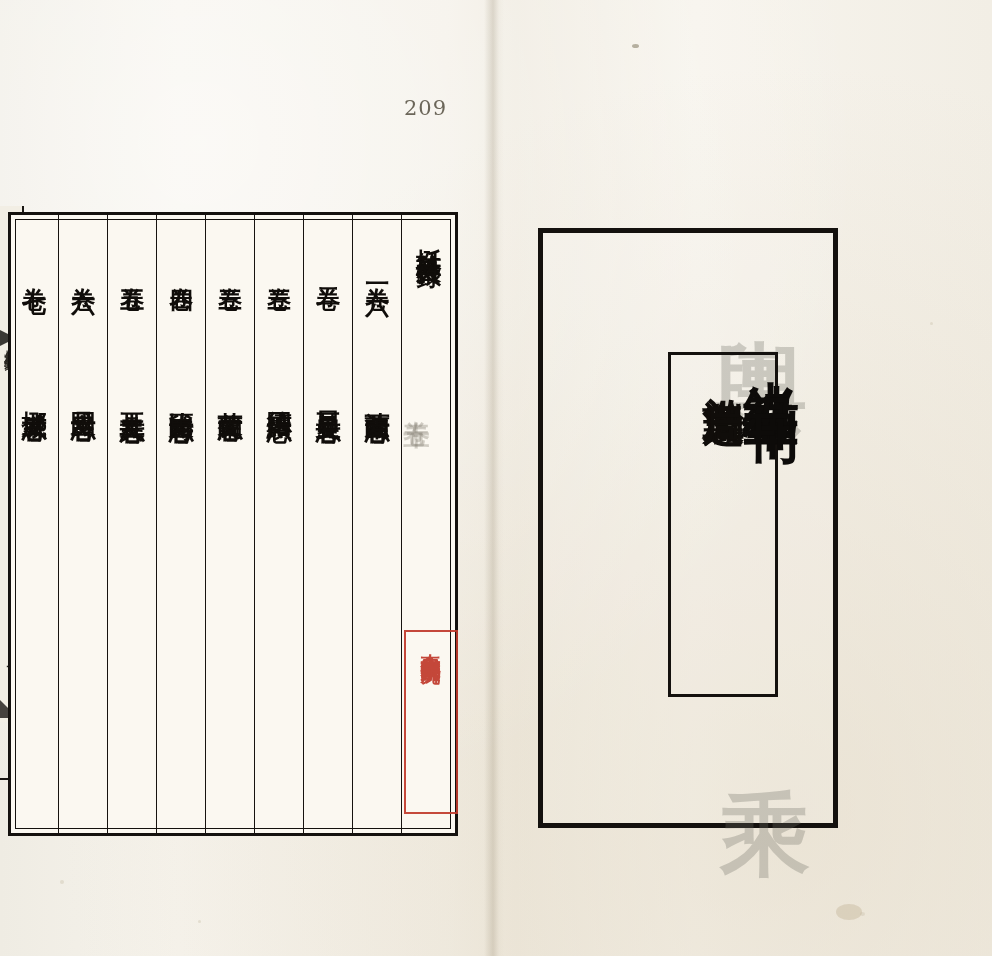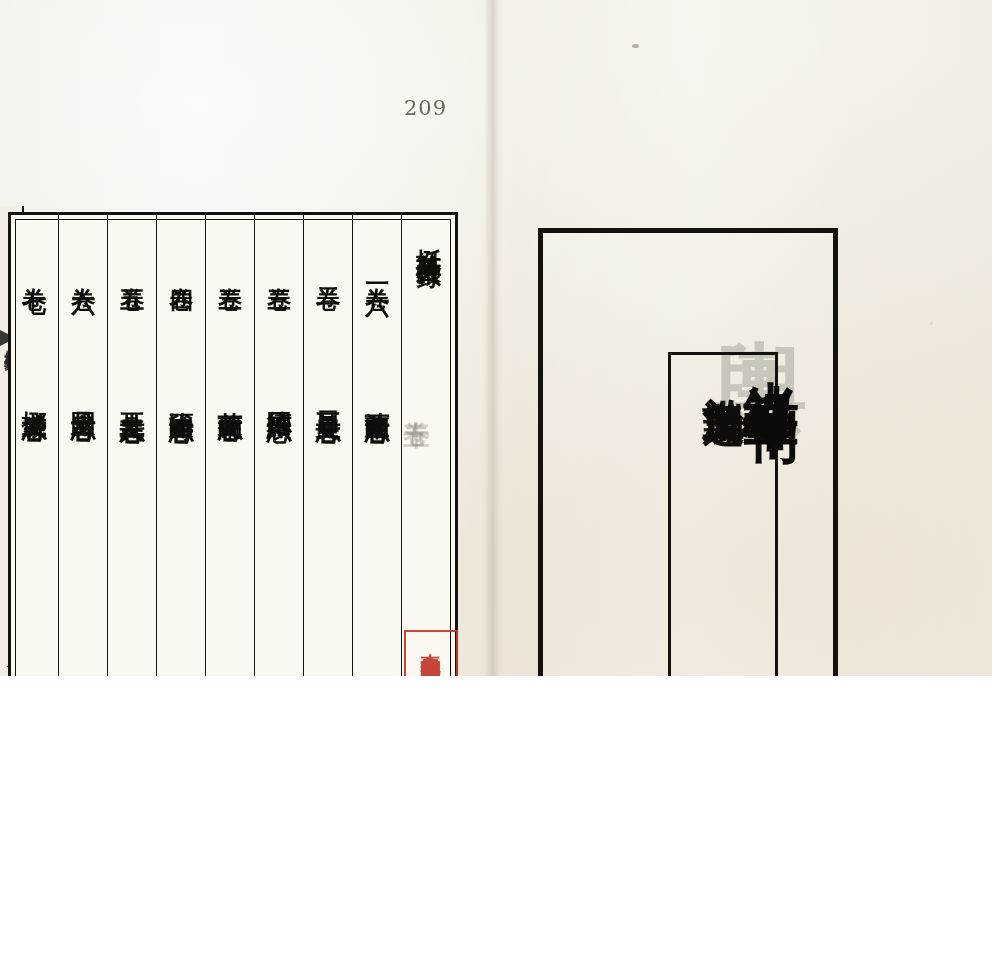--- a/index.html
+++ b/index.html
@@ -9,21 +9,21 @@
   }
   body {
     width: 992px;
     height: 956px;
     overflow: hidden;
     font-family: "DejaVu Serif", serif;
   }
   #page {
     position: relative;
     width: 992px;
-    height: 676px;
+    height: 956px;
     background: #f4f1ea;
     overflow: hidden;
   }
   
   .paper-tint {
     position: absolute;
     inset: 0;
     background:
       radial-gradient(ellipse at 20% 15%, rgba(255,255,255,0.55), rgba(255,255,255,0) 60%),
       radial-gradient(ellipse at 80% 85%, rgba(226,216,196,0.55), rgba(255,255,255,0) 65%),

